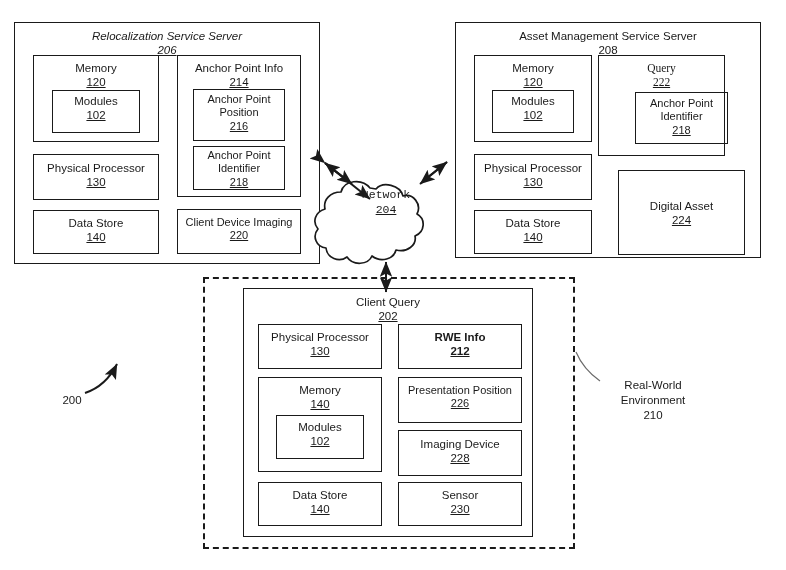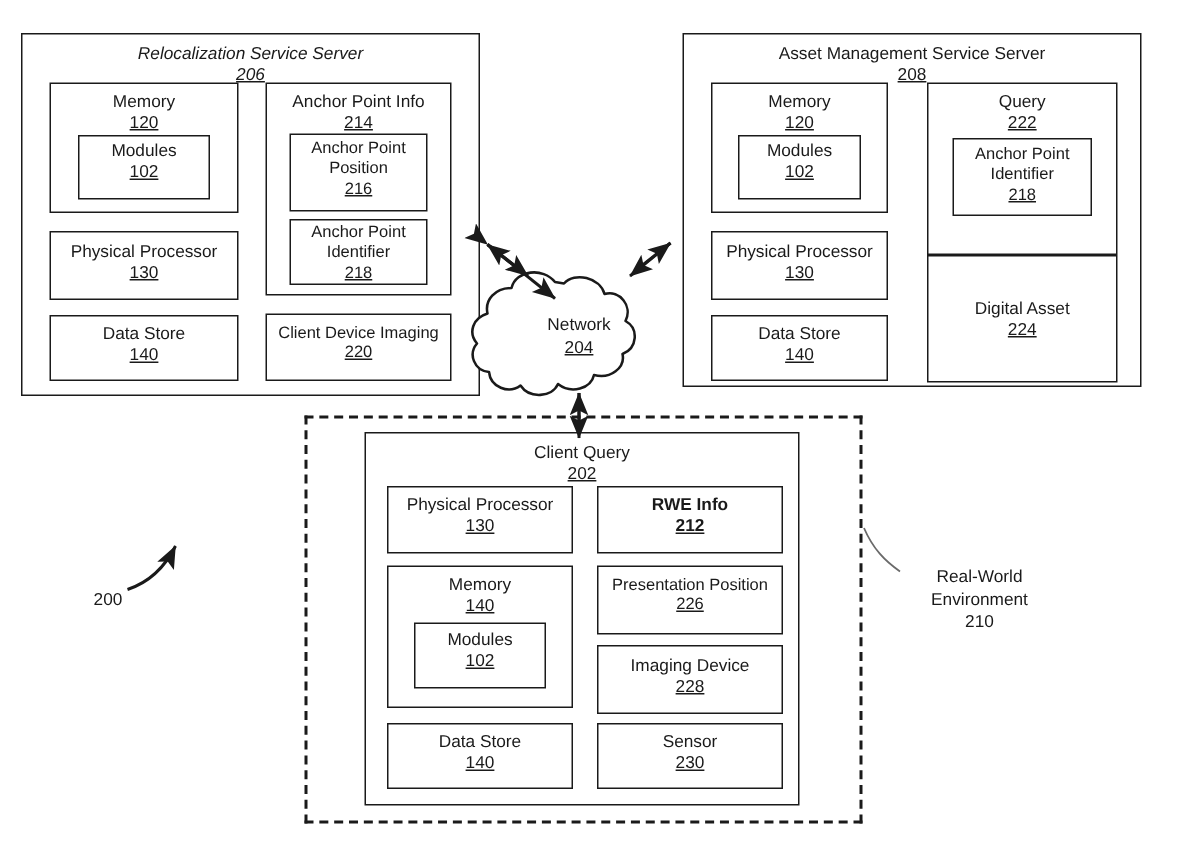--- a/index.html
+++ b/index.html
@@ -149,21 +149,21 @@
     </div>
   </div>
 
   <div class="box inner" style="left:474px;top:210px;width:118px;height:44px;">
     <div class="lbl fs-box" style="top:5px;">
       <span class="t">Data Store</span>
       <span class="num">140</span>
     </div>
   </div>
 
-  <div class="box inner" style="left:618px;top:55px;width:127px;height:115px;">
+  <div class="box inner" style="left:598px;top:55px;width:127px;height:101px;font-family:Liberation Serif, serif;">
     <div class="lbl fs-box" style="top:5px;">
       <span class="t">Query</span>
       <span class="num">222</span>
     </div>
   </div>
   <div class="box inner2" style="left:635px;top:92px;width:93px;height:52px;">
     <div class="lbl fs-sm" style="top:4px;">
       <span class="t">Anchor Point Identifier</span>
       <span class="num">218</span>
     </div>
@@ -277,21 +277,21 @@
     <g>
       <line x1="386" y1="280" x2="386" y2="262" stroke="#1a1a1a" stroke-width="2" marker-end="url(#arrowhead)"></line>
       <line x1="386" y1="262" x2="386" y2="292" stroke="#1a1a1a" stroke-width="2" marker-end="url(#arrowhead)"></line>
     </g>
 
     <path d="M576,352 C582,366 590,374 600,381" fill="none" stroke="#6a6a6a" stroke-width="1.2"></path>
 
     <path d="M85,393 C100,388 110,378 117,364" fill="none" stroke="#1a1a1a" stroke-width="2" marker-end="url(#arrowhead)"></path>
   </svg>
 
-  <div class="free" style="left:333px;top:210px;width:106px;">
+  <div class="free" style="left:333px;top:188px;width:106px;font-family:Liberation Mono, monospace;">
     <span class="t">Network</span>
     <span class="num">204</span>
   </div>
 
   <div class="free" style="left:598px;top:378px;width:110px;">
     <span class="t">Real-World</span>
     <span class="t">Environment</span>
     <span class="num nounder">210</span>
   </div>
 

